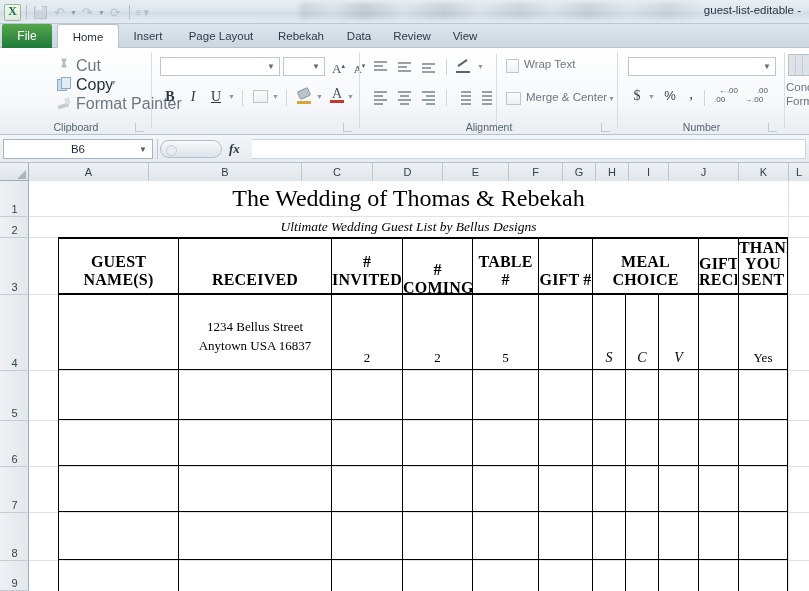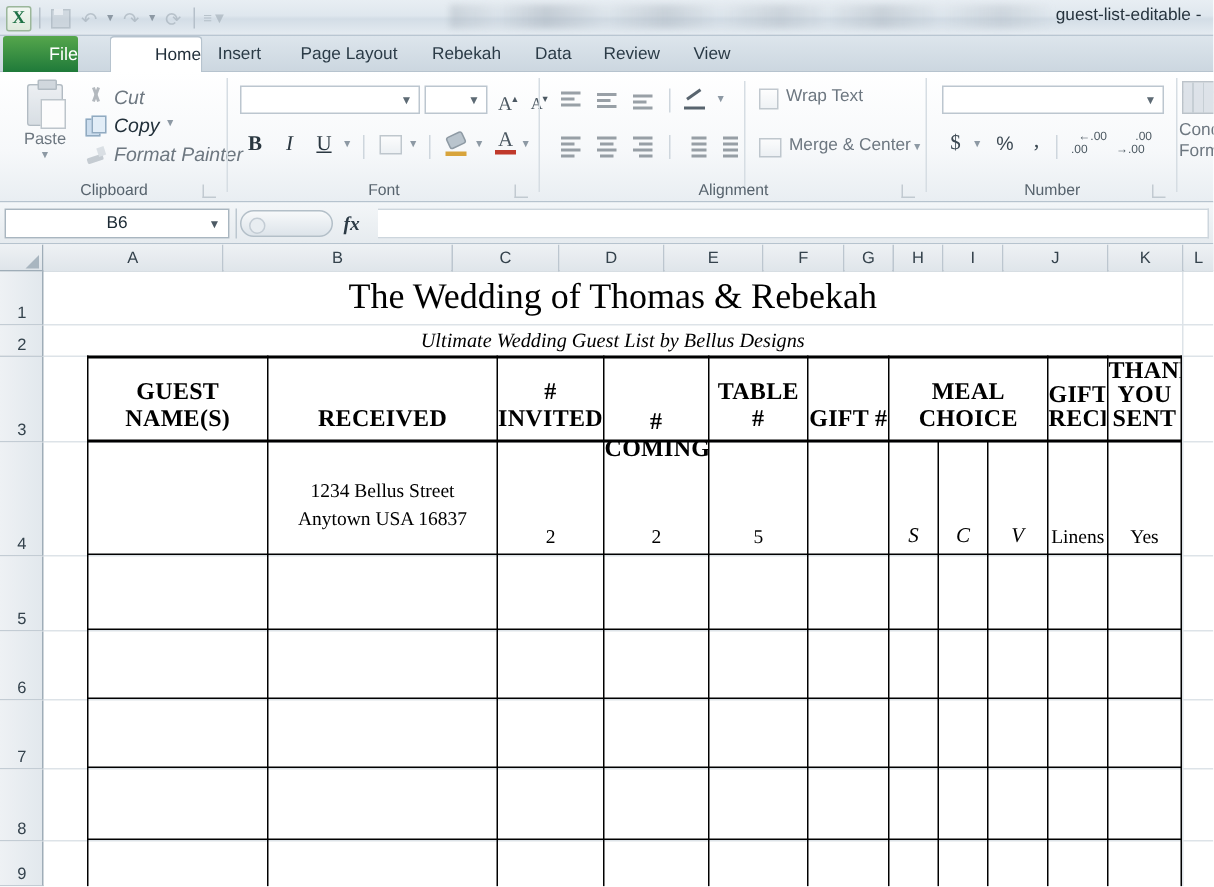--- a/index.html
+++ b/index.html
@@ -54,56 +54,55 @@
   }
 
   
   .tabstrip {
     position: absolute; left: 0; top: 24px; width: 809px; height: 24px;
     background: linear-gradient(to bottom, #dde5ec, #ccd7e0);
     border-bottom: 1px solid #b6c3ce;
   }
   .tab {
     position: absolute; top: 0; height: 24px; line-height: 24px;
-    font-size: 11.5px; color: #2b3b47; text-align: right; cursor: default;
+    font-size: 11.5px; color: #2b3b47; text-align: center; cursor: default;
   }
   .tab.file {
     left: 2px; width: 50px;
     background: linear-gradient(to bottom, #55a64c, #1f7a3a);
     color: #ffffff; font-size: 12px;
     border-radius: 2px 2px 0 0;
   }
   .tab.active {
     background: #ffffff;
     border-left: 1px solid #b6c3ce; border-right: 1px solid #b6c3ce;
     border-top: 1px solid #b6c3ce;
     border-radius: 3px 3px 0 0;
     color: #1f2d38;
-    margin-left: 16px;
   }
 
   
   .ribbon {
     position: absolute; left: 0; top: 48px; width: 809px; height: 87px;
     background: linear-gradient(to bottom, #ffffff 0%, #f6f8fa 62%, #e9eef2 100%);
     border-bottom: 1px solid #b6c3ce;
   }
   .grp { position: absolute; top: 0; height: 87px; }
   .grp .glabel {
     position: absolute; bottom: 2px; left: 0; width: 100%;
     text-align: center; font-size: 10.5px; color: #57636d;
   }
   .grp .gdiv {
     position: absolute; right: 0; top: 4px; width: 1px; height: 76px;
     background: #d6dde3;
   }
   .dlg { position:absolute; bottom:3px; right:4px; width:9px; height:9px; opacity:.5;
          border:1px solid #9aa6b0; border-top:none; border-right:none; }
 
-  .rbtn { position: absolute; font-size: 13px; color: #6d7780; white-space: nowrap; font-style: italic; }
+  .rbtn { position: absolute; font-size: 16px; color: #6d7780; white-space: nowrap; }
   .rbtn.dark { color: #22303a; }
 
   
   .paste-big {
     position: absolute; left: 10px; top: 6px; width: 40px; height: 62px;
   }
   .clip-ic {
     position: absolute; left: 8px; top: 2px; width: 24px; height: 28px;
     background: linear-gradient(to bottom,#e7ebef,#cdd5dc);
     border: 1px solid #9aa6b0; border-radius: 2px; opacity:.75;
@@ -264,25 +263,20 @@
     <div class="tab" style="left:177px;width:88px">Page Layout</div>
     <div class="tab" style="left:268px;width:66px">Rebekah</div>
     <div class="tab" style="left:337px;width:44px">Data</div>
     <div class="tab" style="left:384px;width:56px">Review</div>
     <div class="tab" style="left:443px;width:44px">View</div>
   </div>
 
   <div class="ribbon">
 
     <div class="grp" style="left:0;width:152px">
-      <div class="paste-big">
-        <div class="clip-ic"></div>
-        <div class="paste-lbl">Paste</div>
-        <div class="paste-car">▼</div>
-      </div>
       <div class="scissors" style="left:57px;top:10px"></div>
       <div class="rbtn" style="left:76px;top:9px">Cut</div>
       <div class="copy-ic" style="left:57px;top:29px"></div>
       <div class="rbtn dark" style="left:76px;top:28px">Copy</div>
       <div class="caret" style="position:absolute;left:110px;top:28px;line-height:14px">▼</div>
       <div class="brush-ic" style="left:57px;top:48px"></div>
       <div class="rbtn" style="left:76px;top:47px">Format Painter</div>
       <div class="glabel">Clipboard</div>
       <div class="dlg" style="right:8px"></div>
       <div class="gdiv"></div>
@@ -316,21 +310,20 @@
         <div style="position:absolute;left:1px;top:1px;width:12px;height:9px;background:#b9c4cd;border:1px solid #8e9aa4;transform:rotate(-25deg);border-radius:2px"></div>
         <div style="position:absolute;left:0;bottom:0;width:14px;height:3px;background:#d8a43c"></div>
       </div>
       <div class="caret" style="position:absolute;left:164px;top:42px;line-height:14px">▼</div>
       <div style="position:absolute;left:177px;top:38px;width:16px;height:18px">
         <div style="position:absolute;left:0;top:0;width:16px;text-align:center;font:14px 'Liberation Serif',serif;color:#4c5862">A</div>
         <div style="position:absolute;left:1px;bottom:1px;width:14px;height:3px;background:#c0392b"></div>
       </div>
       <div class="caret" style="position:absolute;left:195px;top:42px;line-height:14px">▼</div>
 
-      <div class="glabel">Font</div>
       <div class="dlg" style="right:8px"></div>
       <div class="gdiv"></div>
     </div>
 
     <div class="grp" style="left:360px;width:258px">
       <div class="align-ic" style="left:12px;top:11px">
         <i style="top:2px;width:13px"></i>
           <i style="top:6px;width:9px"></i>
           <i style="top:10px;width:13px"></i>
       </div>
@@ -530,21 +523,21 @@
 
       <div class="cell hdrcell" style="left:30px;top:58px;width:119px;height:54px">
         <div class="inner" style="bottom:4px;top:auto">GUEST NAME(S)</div>
       </div>
       <div class="cell hdrcell" style="left:150px;top:58px;width:152px;height:54px">
         <div class="inner" style="bottom:4px;top:auto">RECEIVED</div>
       </div>
       <div class="cell hdrcell" style="left:303px;top:58px;width:70px;height:54px">
         <div class="inner" style="bottom:4px;top:auto"># INVITED</div>
       </div>
-      <div class="cell hdrcell" style="left:374px;top:70px;width:69px;height:62px">
+      <div class="cell hdrcell" style="left:374px;top:58px;width:69px;height:62px">
         <div class="inner" style="bottom:4px;top:auto"># COMING</div>
       </div>
       <div class="cell hdrcell" style="left:444px;top:58px;width:65px;height:54px">
         <div class="inner" style="bottom:4px;top:auto">TABLE #</div>
       </div>
       <div class="cell hdrcell" style="left:510px;top:58px;width:53px;height:54px">
         <div class="inner" style="bottom:4px;top:auto">GIFT #</div>
       </div>
       <div class="cell hdrcell" style="left:564px;top:58px;width:105px;height:54px">
         <div class="inner" style="bottom:4px;top:auto">MEAL CHOICE</div>
@@ -576,23 +569,20 @@
         <div class="inner" style="bottom:3px;top:auto">5</div>
       </div>
       <div class="cell datacell ital" style="left:564px;top:114px;width:32px;height:74px">
         <div class="inner" style="bottom:3px;top:auto">S</div>
       </div>
       <div class="cell datacell ital" style="left:597px;top:114px;width:32px;height:74px">
         <div class="inner" style="bottom:3px;top:auto">C</div>
       </div>
       <div class="cell datacell ital" style="left:630px;top:114px;width:39px;height:74px">
         <div class="inner" style="bottom:3px;top:auto">V</div>
-      </div>
-      <div class="cell datacell" style="left:670px;top:114px;width:39px;height:74px">
-        <div class="inner" style="bottom:3px;top:auto">Linens</div>
       </div>
       <div class="cell datacell" style="left:710px;top:114px;width:48px;height:74px">
         <div class="inner" style="bottom:3px;top:auto">Yes</div>
       </div>
 
       <div class="cell" style="left:30px;top:190px;width:119px;height:48px"></div>
       <div class="cell" style="left:150px;top:190px;width:152px;height:48px"></div>
       <div class="cell" style="left:30px;top:240px;width:119px;height:44px"></div>
       <div class="cell" style="left:150px;top:240px;width:152px;height:44px"></div>
       <div class="cell" style="left:30px;top:286px;width:119px;height:44px"></div>

